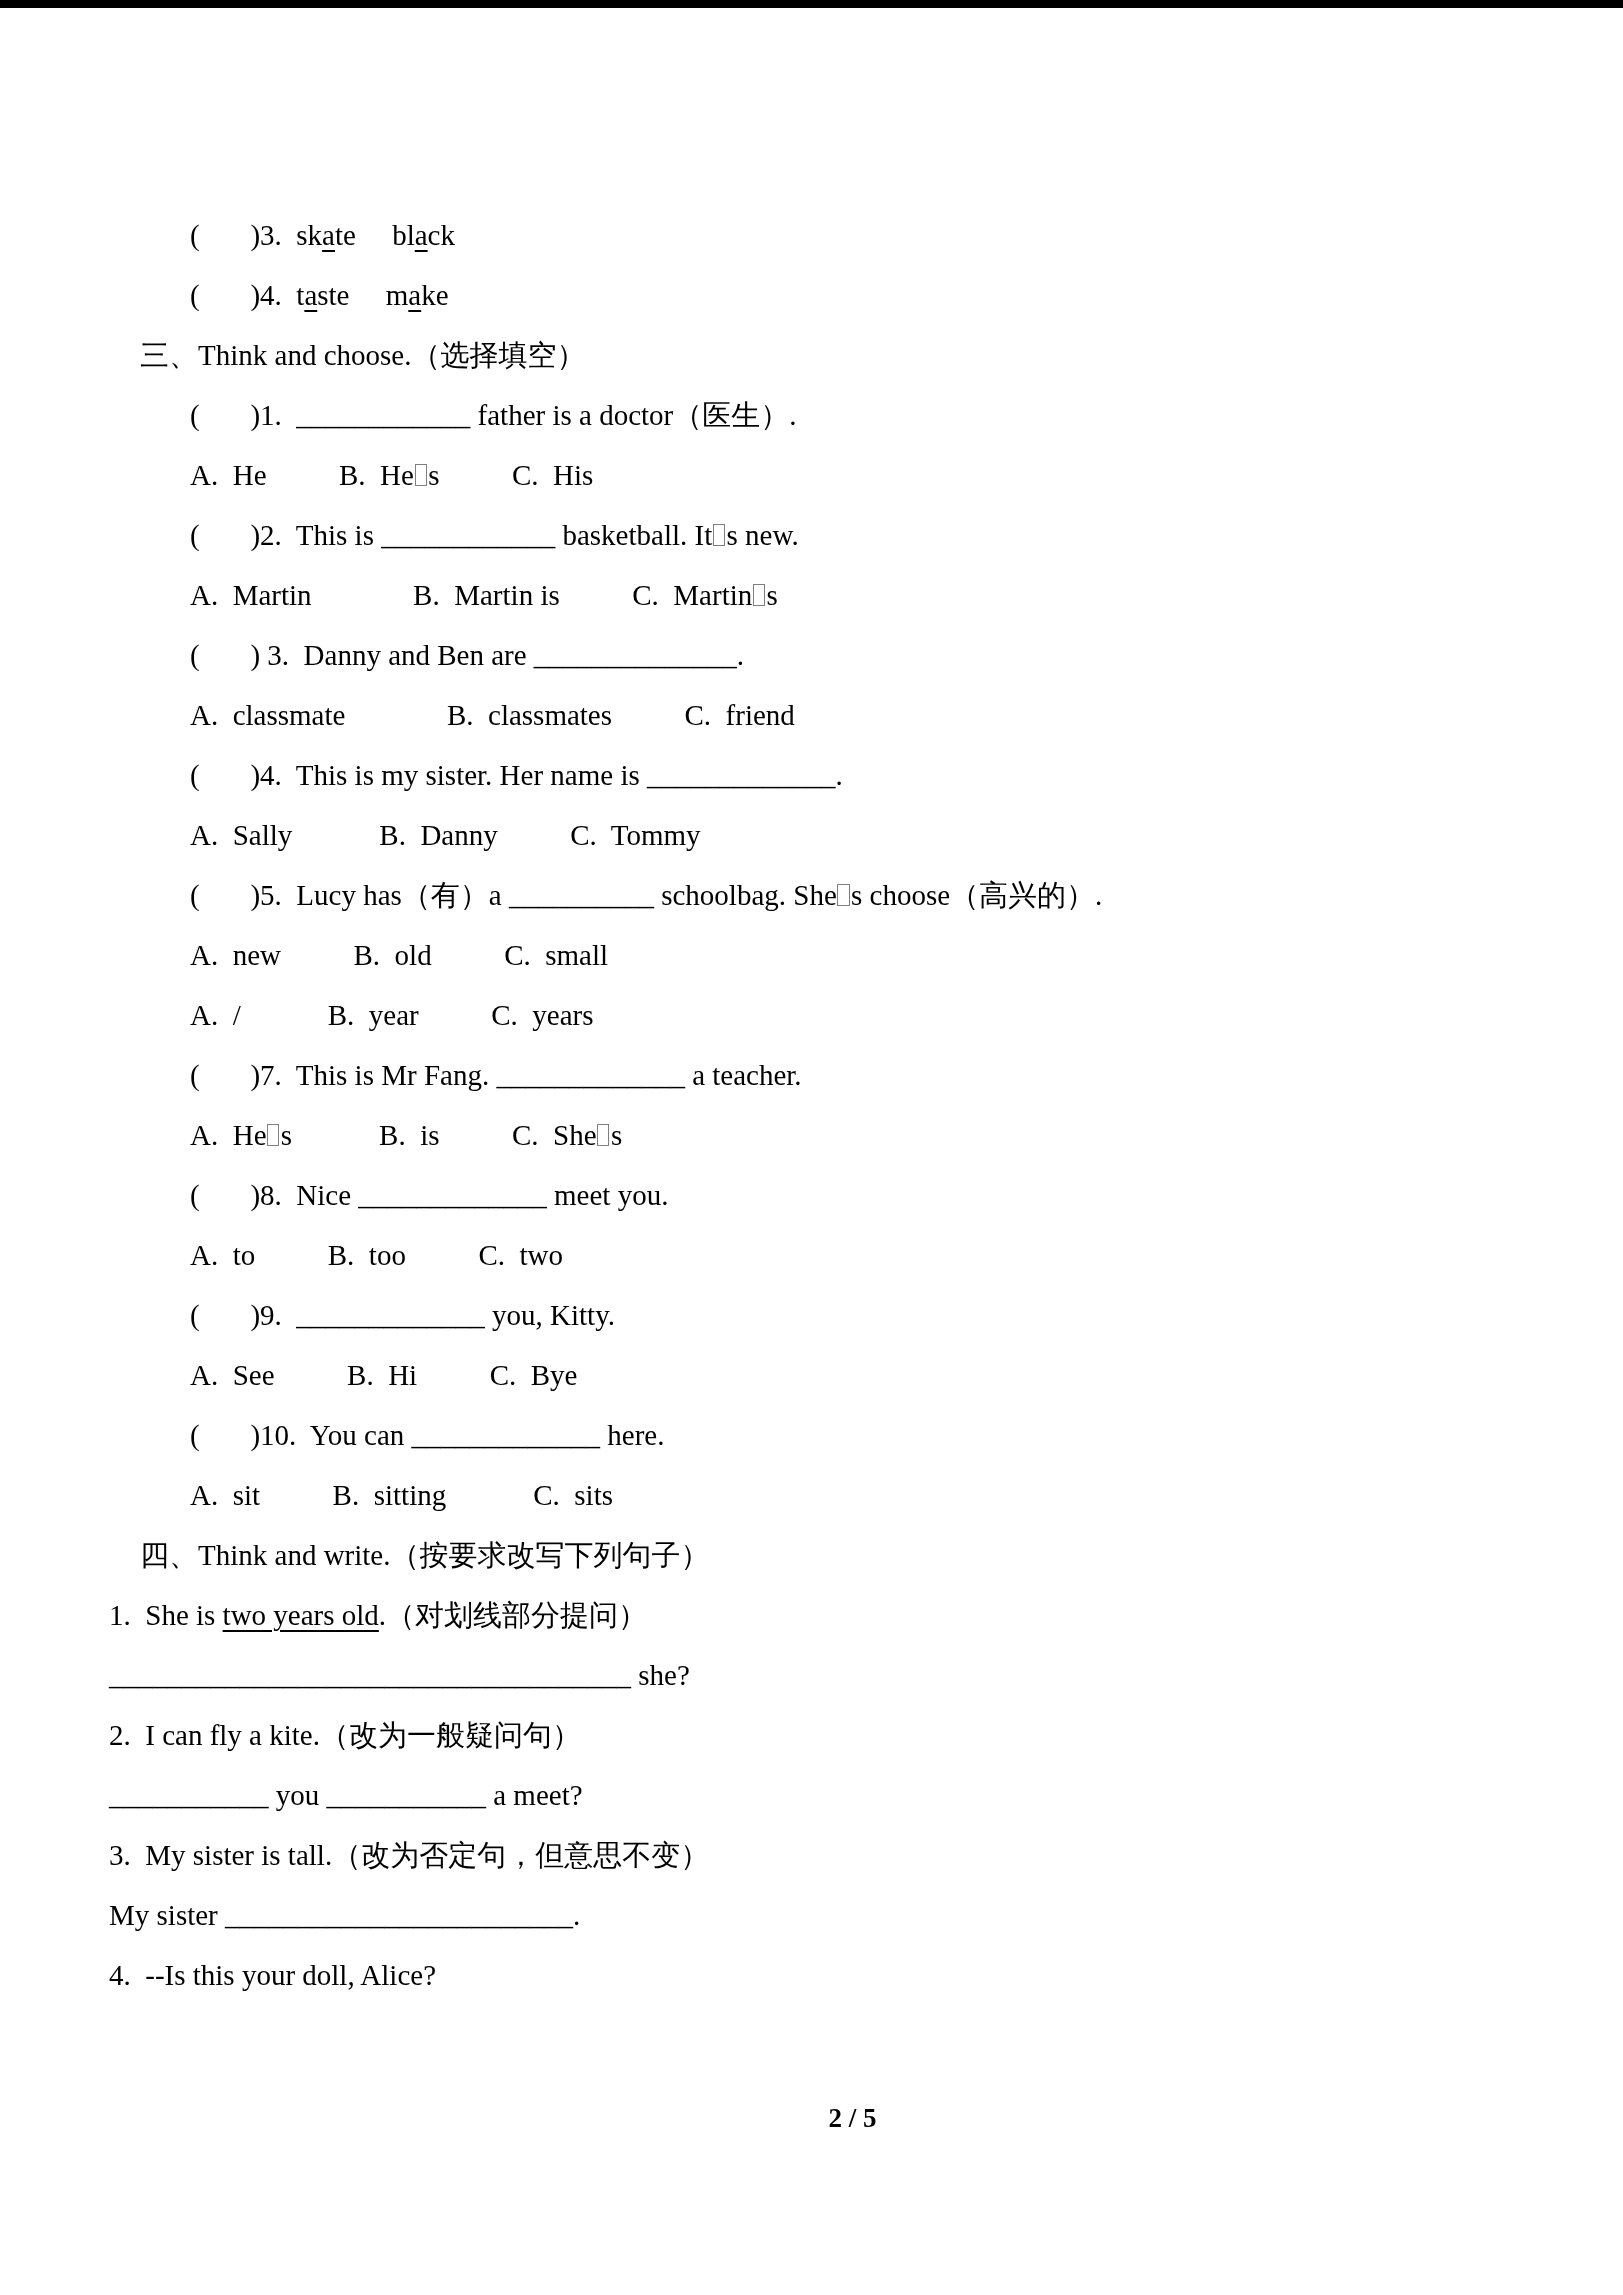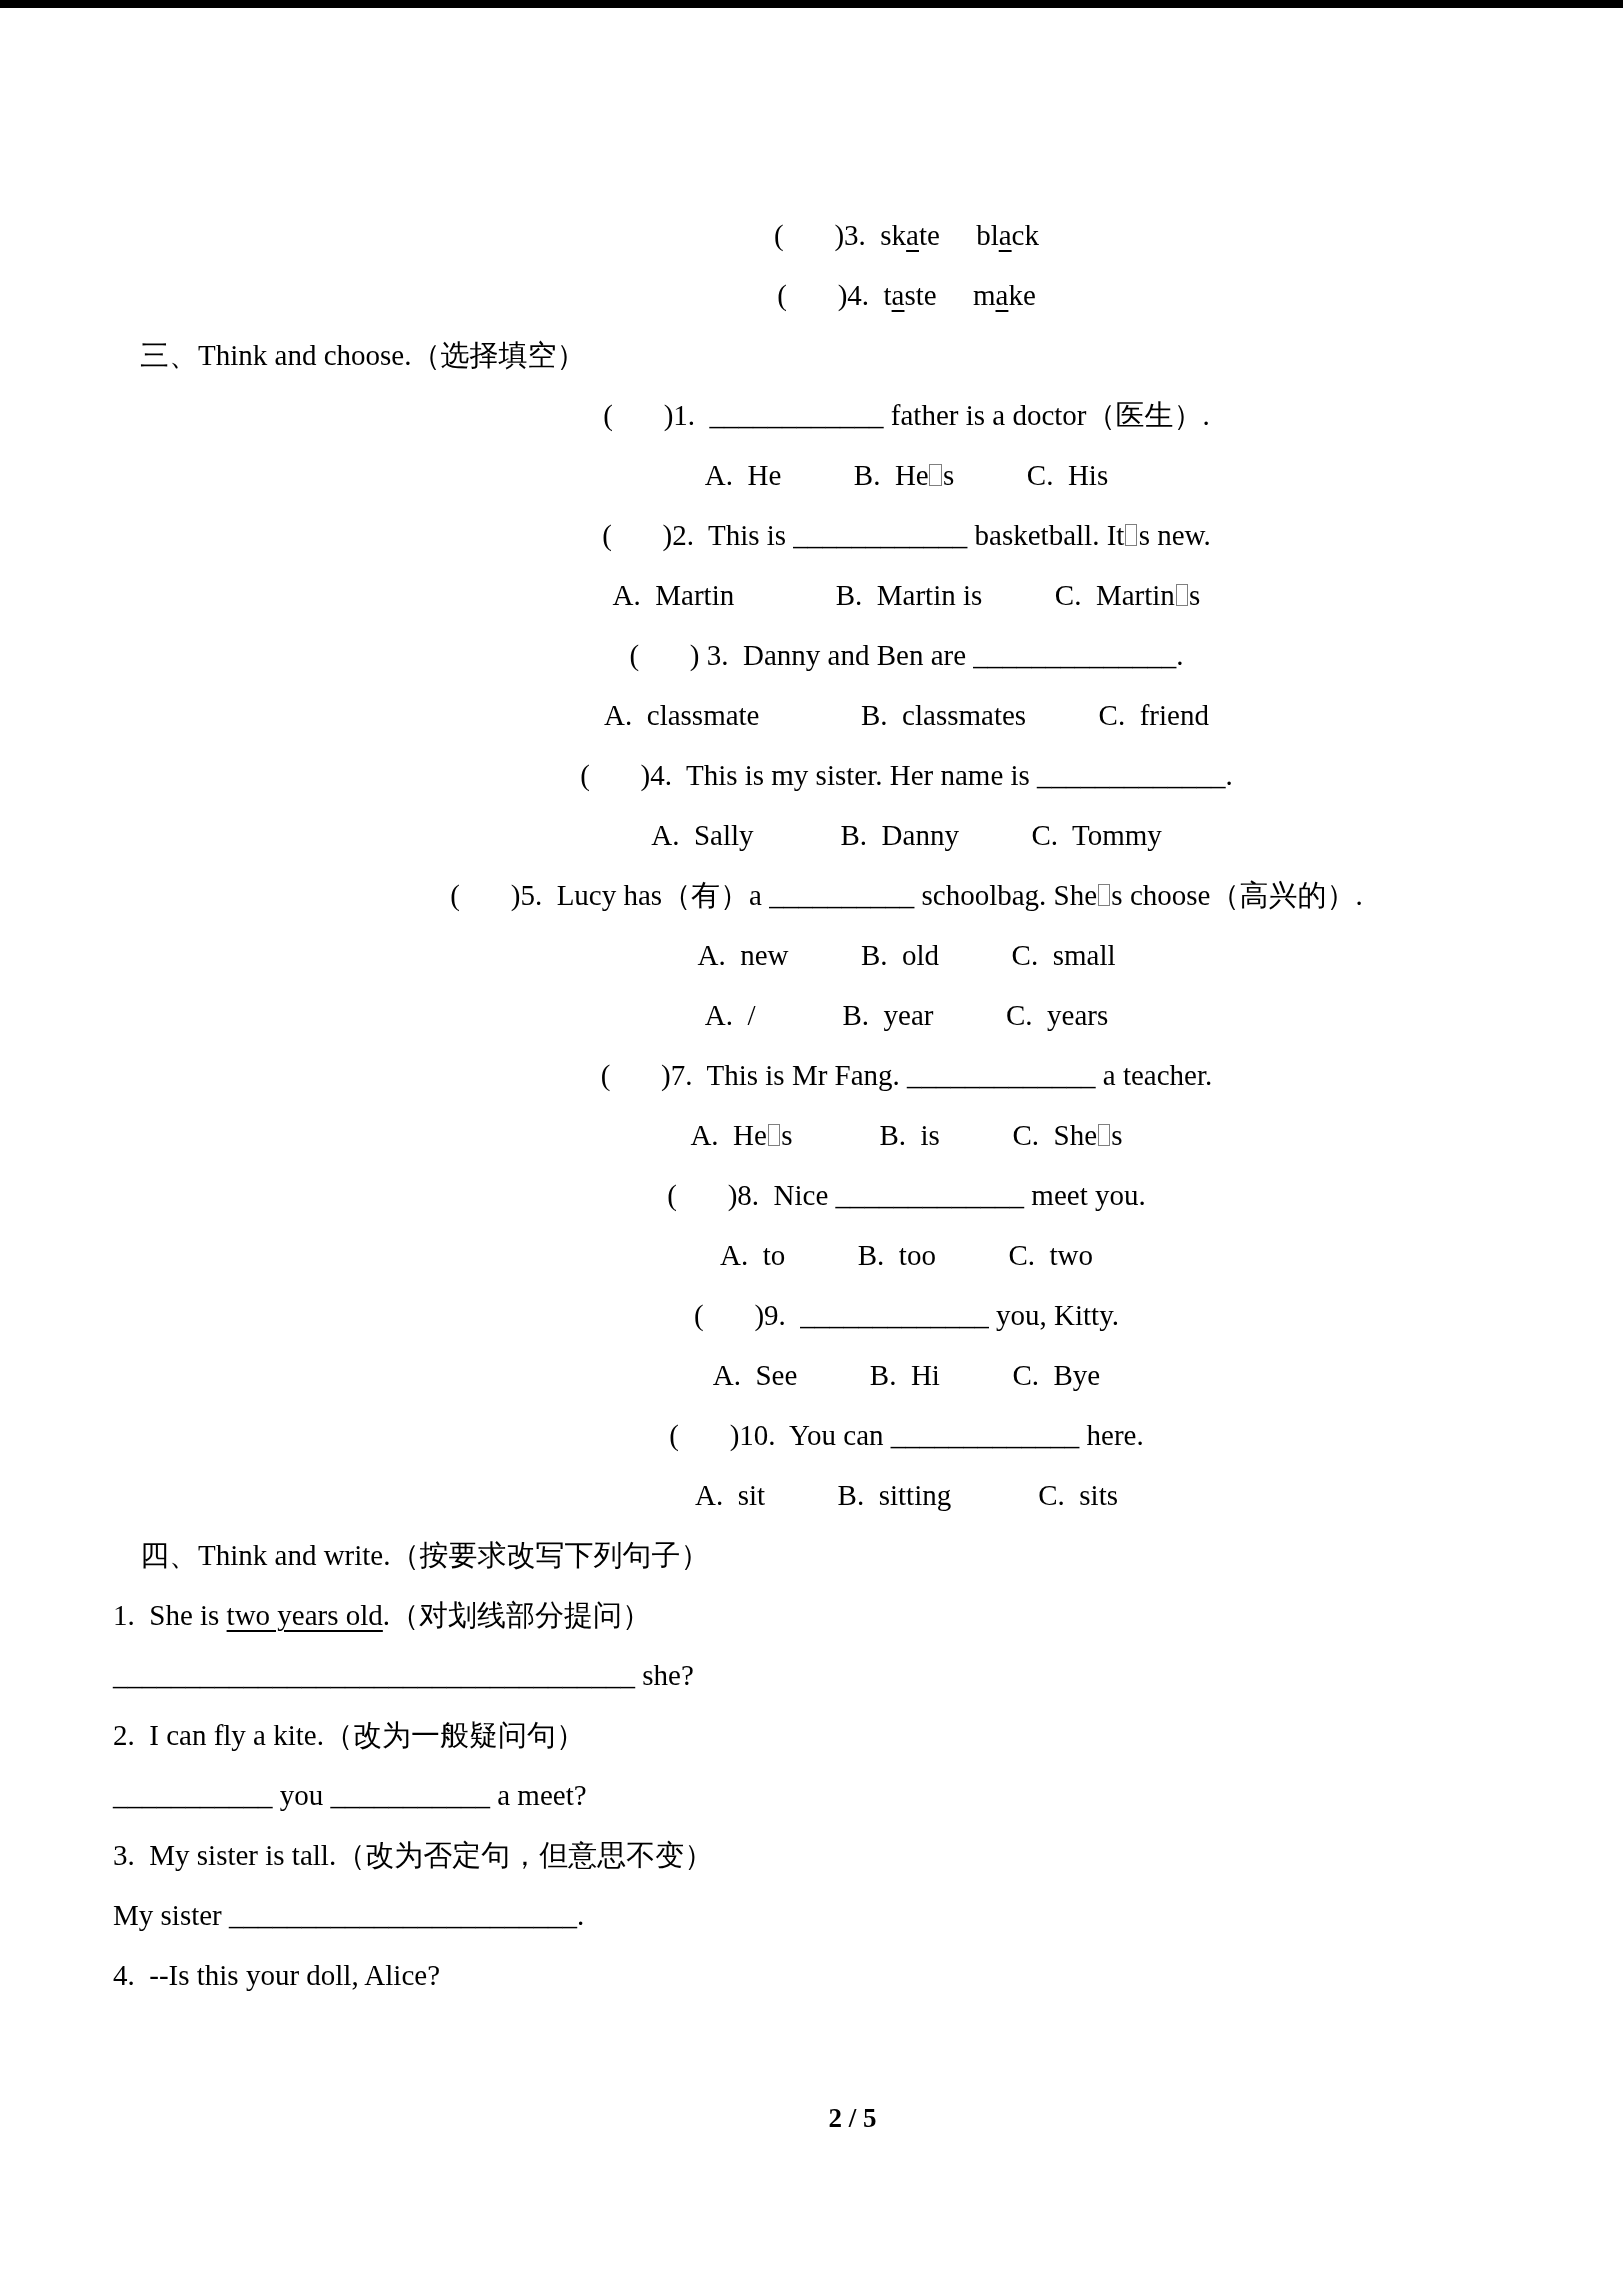--- a/index.html
+++ b/index.html
@@ -30,22 +30,22 @@
     top: 205px;
     left: 0;
     width: 100%;
   }
   .line {
     height: 60px;
     line-height: 60px;
     white-space: pre;
   }
   .indent-section { padding-left: 140px; }
-  .indent-item    { padding-left: 190px; text-align: center; }
-  .indent-sub     { padding-left: 86px; margin-left: 27px; }
+  .indent-item    { padding-left: 190px; }
+  .indent-sub     { padding-left: 109px; }
   .uline {
     text-decoration: underline;
     text-decoration-thickness: 2px;
     text-underline-offset: 4.8px;
   }
   .tofu {
     display: inline-block;
     width: 10.2px;
     height: 20.5px;
     border: 1.4px solid #7f7f7f;

